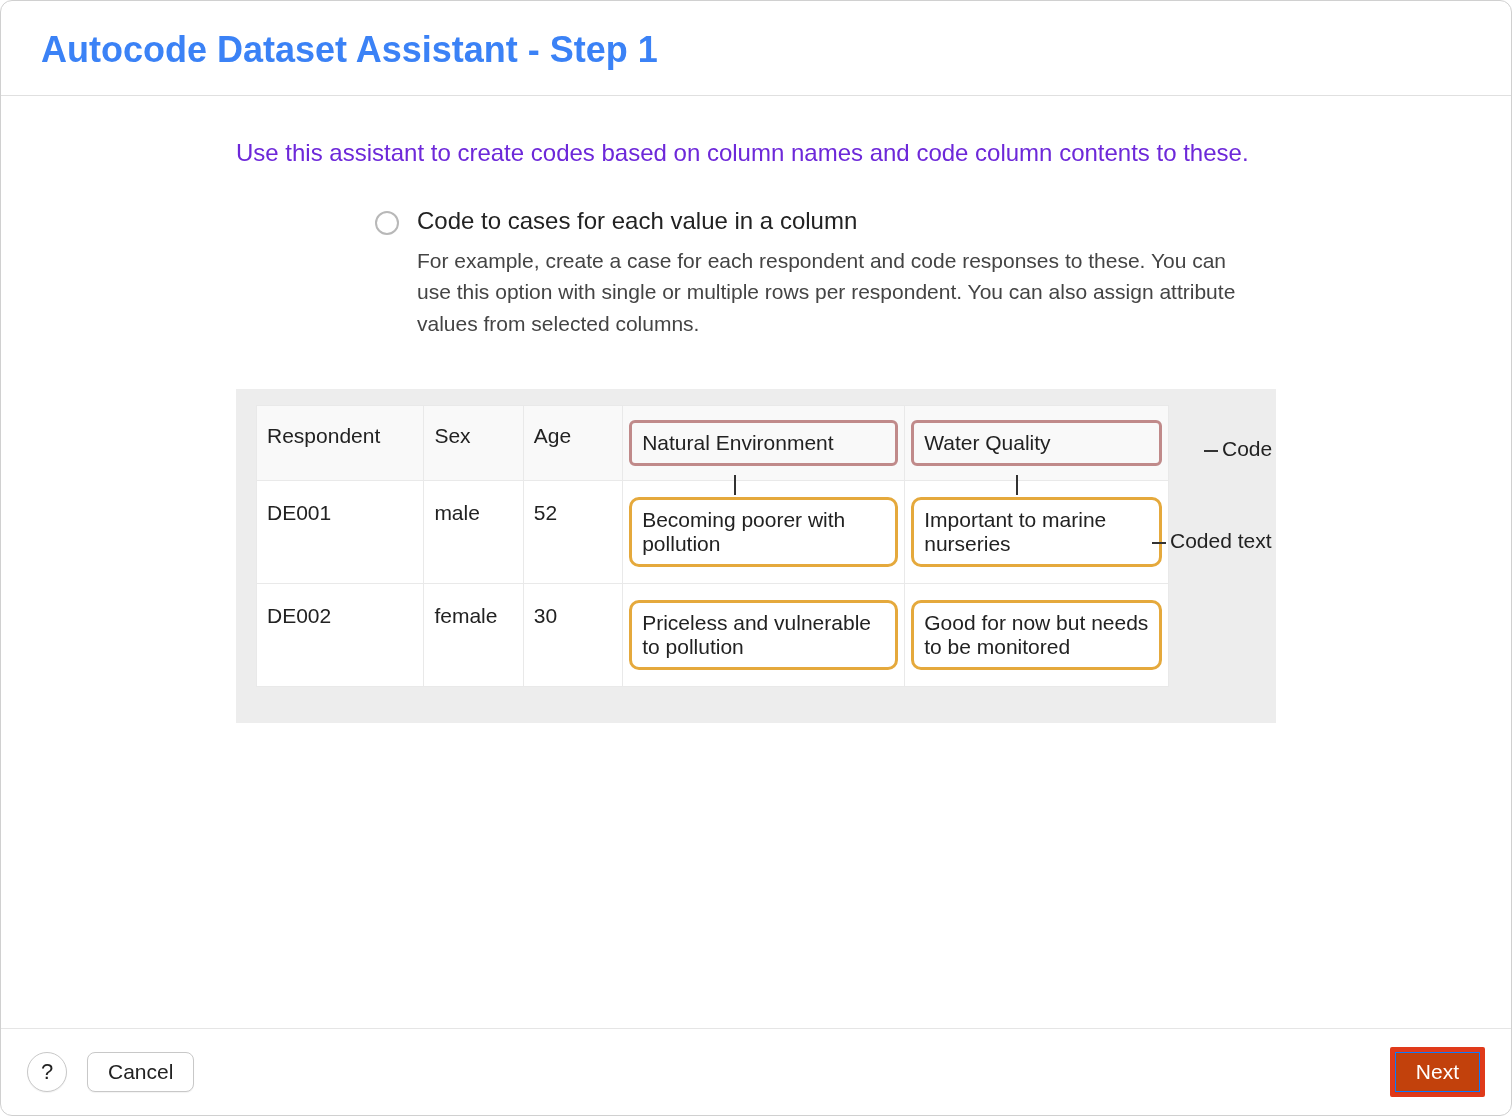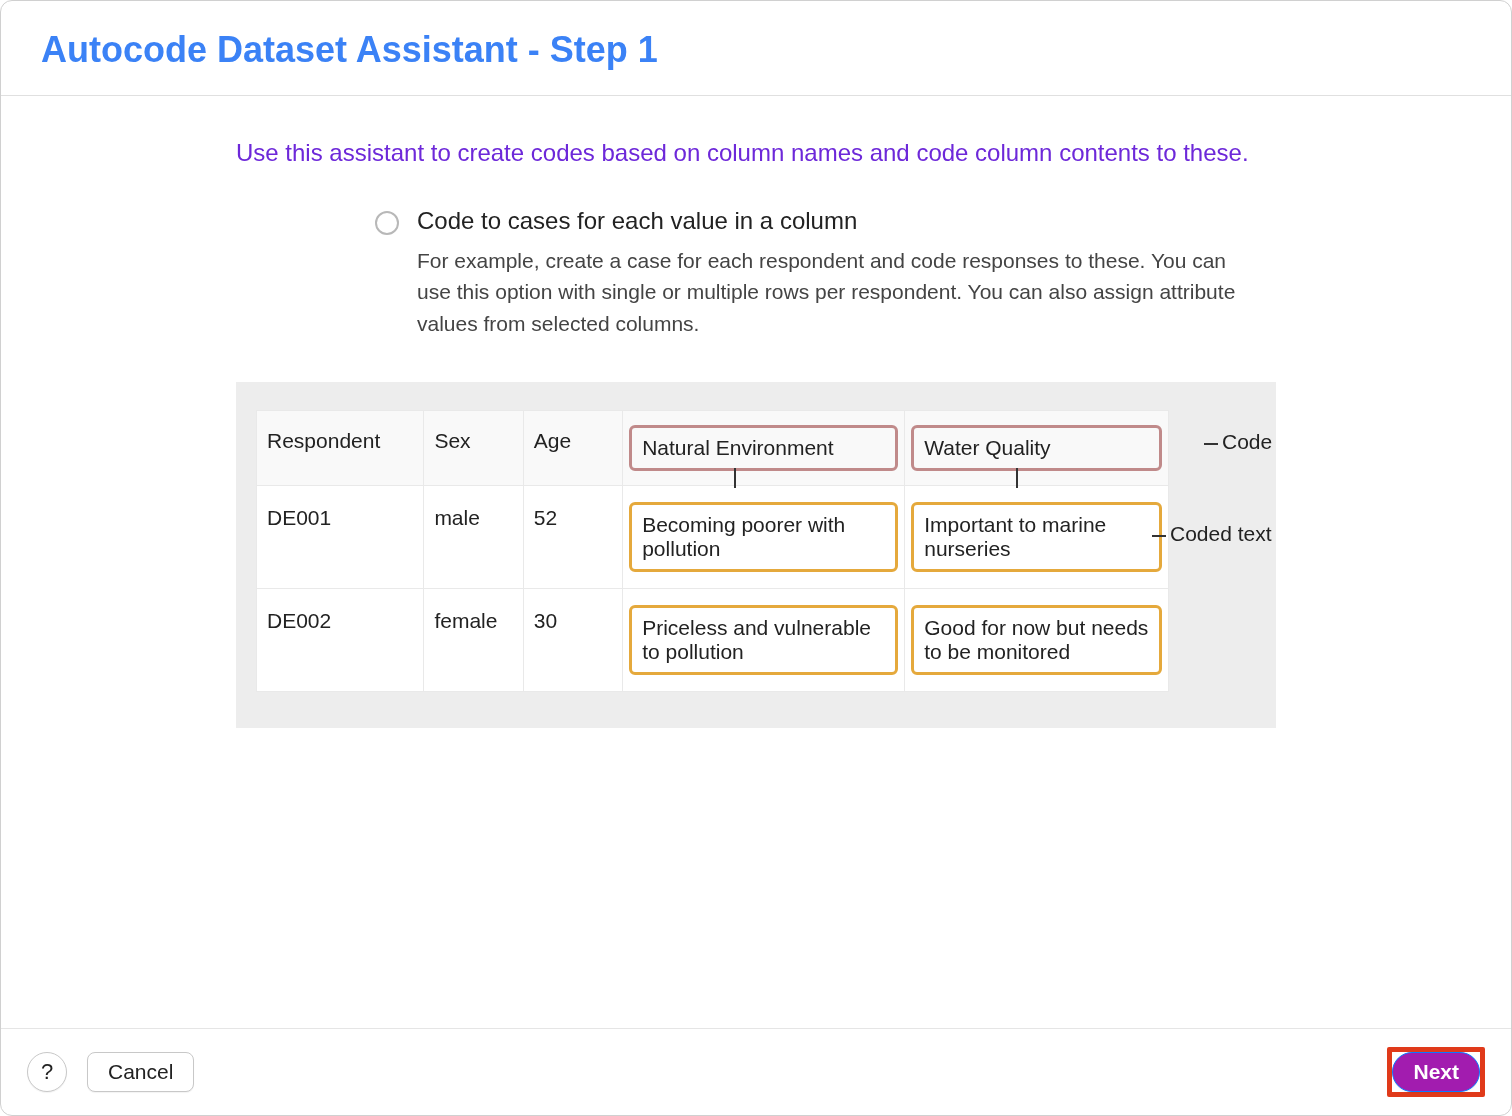--- a/index.html
+++ b/index.html
@@ -97,22 +97,22 @@
       color: #222;
       margin-bottom: 10px;
     }
     .option-desc {
       font-size: 21px;
       color: #444;
       line-height: 1.5;
     }
     .example-area {
       background: #ededed;
-      padding: 28px 20px 36px 20px;
-      margin-top: 27px;
+      padding: 16px 20px 36px 20px;
+      margin-top: 34px;
       position: relative;
     }
     .example-table {
       background: #fff;
       border: 1px solid #e5e5e5;
       margin-left: 0;
       width: 913px;
       border-collapse: collapse;
     }
     .example-table th,
@@ -142,20 +142,21 @@
       border: 3px solid;
       border-radius: 6px;
       padding: 8px 10px;
       margin: -4px;
     }
     th .cell-box {
       border-color: #c08a8a;
     }
     td .cell-box {
       border-color: #e5a93c;
+      border-radius: 10px;
     }
     .annot {
       position: absolute;
       font-size: 21px;
       color: #222;
       white-space: nowrap;
     }
     .annot-line {
       display: inline-block;
       width: 14px;
@@ -196,25 +197,24 @@
       margin-right: 20px;
       font-size: 22px;
     }
     .next-wrap {
       margin-left: auto;
       border: 5px solid #e03a1a;
       padding: 0;
       border-radius: 2px;
     }
     .next-btn {
-      background: #a21caf;
+      background: #c2410c;
       border-color: #0a7aff;
       color: #fff;
-      border-radius: 20px;
-      font-weight: bold;
+      border-radius: 0;
     }
   </style>
 </head>
 <body>
 
 <div class="dialog">
   <div class="header">
     <div class="title">Autocode Dataset Assistant - Step 1</div>
   </div>
 

